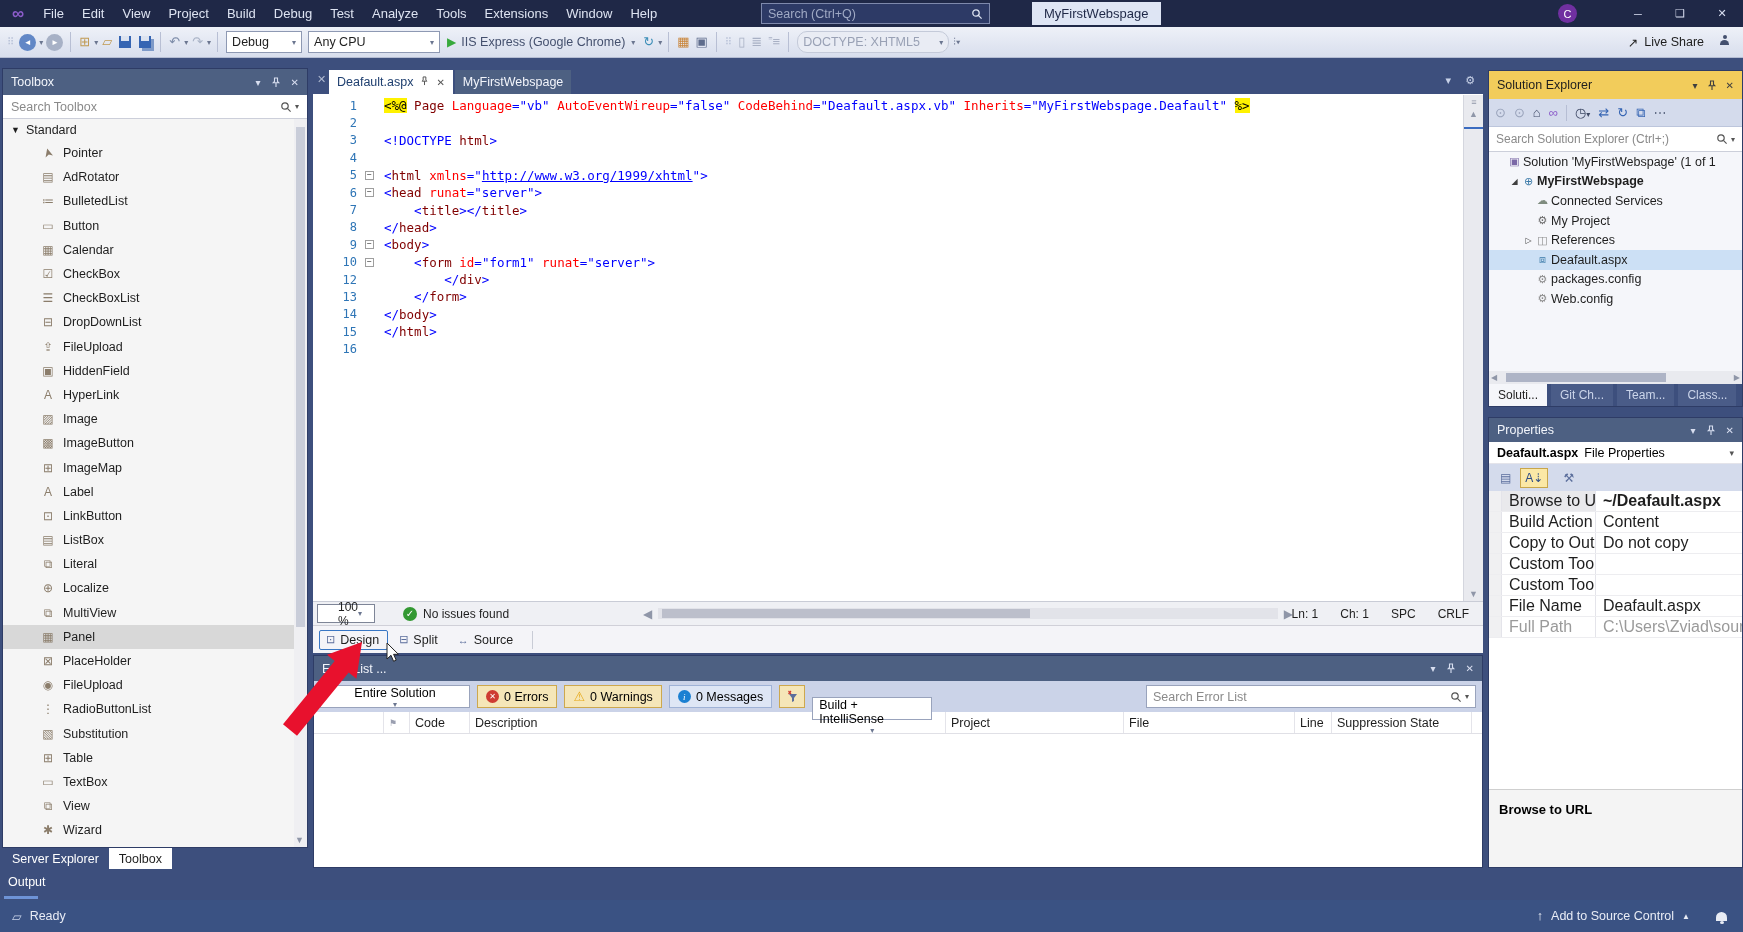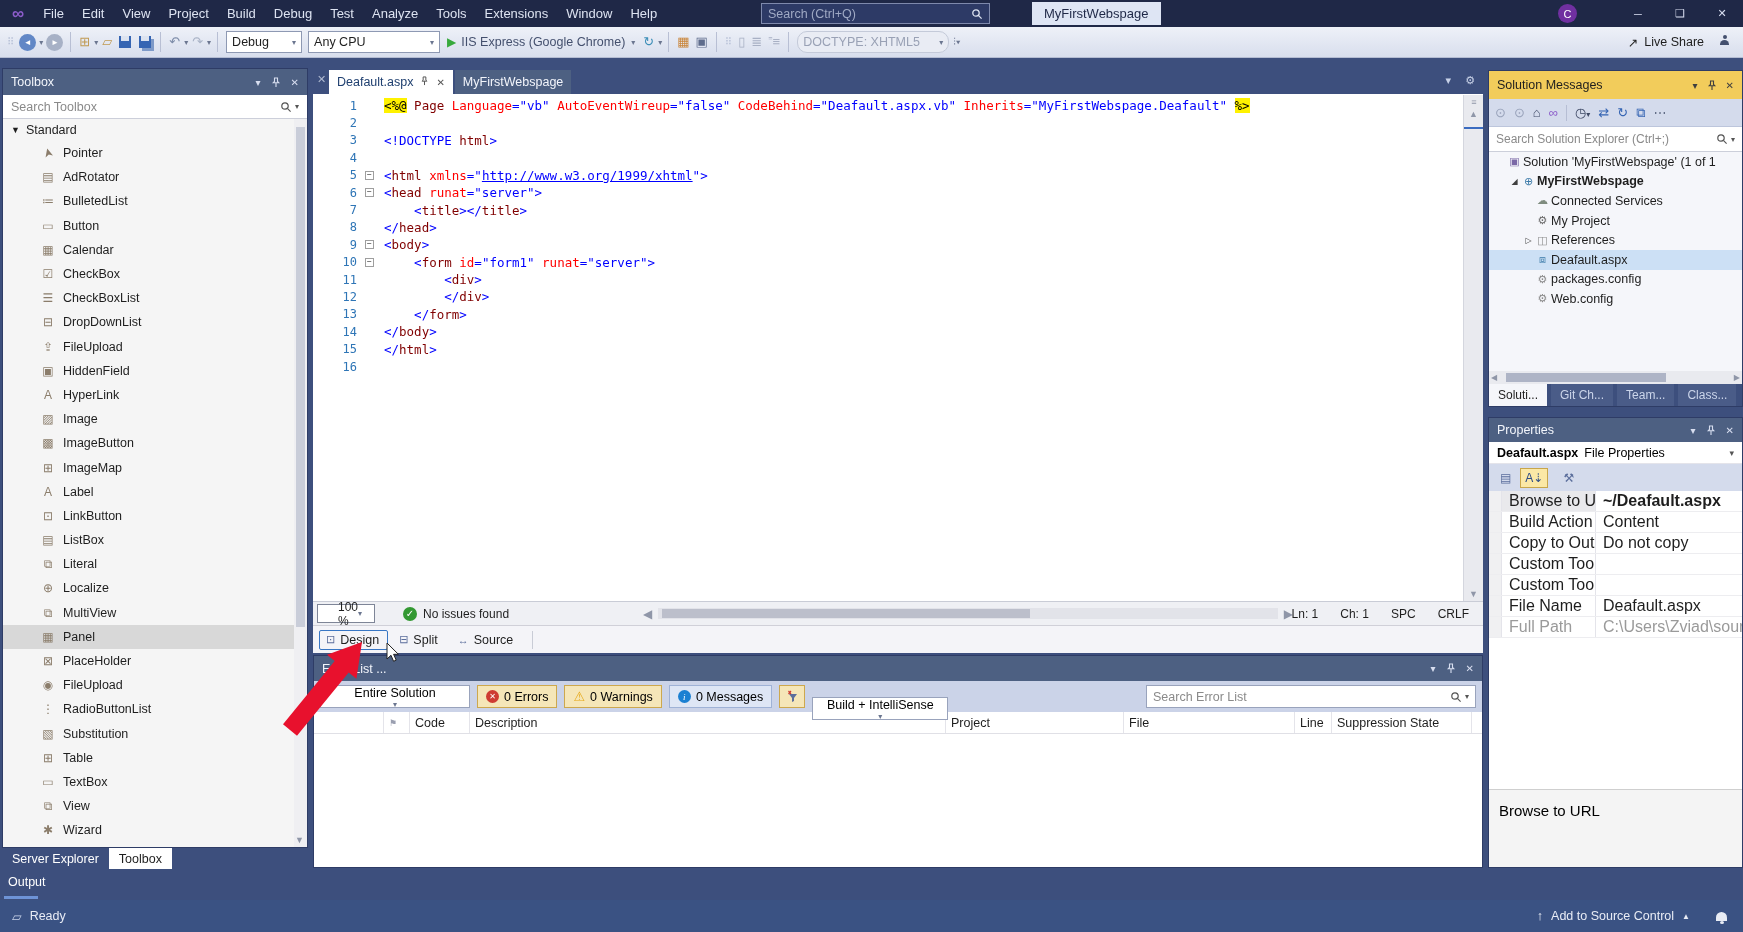--- a/index.html
+++ b/index.html
@@ -482,25 +482,20 @@
             <pre><span class="tk-d">&lt;</span><span class="tk-e">body</span><span class="tk-d">&gt;</span></pre>
           </div>
           <div class="code-line">
             <span class="ln">10</span>
             <span class="foldc">
               <span class="foldbox">−</span>
             </span>
             <pre><span class="tk-t">    </span><span class="tk-d">&lt;</span><span class="tk-e">form</span><span class="tk-t"> </span><span class="tk-a">id</span><span class="tk-d">=</span><span class="tk-v">"form1"</span><span class="tk-t"> </span><span class="tk-a">runat</span><span class="tk-d">=</span><span class="tk-v">"server"</span><span class="tk-d">&gt;</span></pre>
           </div>
           <div class="code-line">
-            <span class="ln">11</span>
-            <span class="foldc"></span>
-            <pre><span class="tk-t">        </span><span class="tk-d">&lt;</span><span class="tk-e">div</span><span class="tk-d">&gt;</span></pre>
-          </div>
-          <div class="code-line">
             <span class="ln">12</span>
             <span class="foldc"></span>
             <pre><span class="tk-t">        </span><span class="tk-d">&lt;/</span><span class="tk-e">div</span><span class="tk-d">&gt;</span></pre>
           </div>
           <div class="code-line">
             <span class="ln">13</span>
             <span class="foldc"></span>
             <pre><span class="tk-t">    </span><span class="tk-d">&lt;/</span><span class="tk-e">form</span><span class="tk-d">&gt;</span></pre>
           </div>
           <div class="code-line">
@@ -592,21 +587,21 @@
       <div class="pillbtn lite">
         <span class="infoico">i</span>
         <span>0 Messages</span>
       </div>
       <div class="pillbtn tan" style="padding:0 5px;">
         <svg class="icon" width="14" height="13" viewBox="0 0 14 13">
             <path d="M4 4l3 4v4l2-1V8l3-4z" fill="#5B6E9C"></path>
             <path d="M3.5 1l2.5 3M6 1L3.5 4" stroke="#CE3C32" stroke-width="1.2"></path>
           </svg>
       </div>
-      <div class="el-combo" style="width:136px;margin-top:24px;">
+      <div class="el-combo" style="width:120px;margin-top:24px;">
         <span style="flex:1;">Build + IntelliSense</span>
         <span style="font-size:8px;color:#6B7690;">▾</span>
       </div>
       <div class="el-search">
         <span style="flex:1;">Search Error List</span>
         <svg class="icon mag" width="12" height="12" viewBox="0 0 12 12">
             <circle cx="5" cy="5" r="3.2" fill="none" stroke="#555" stroke-width="1.2"></circle>
             <line x1="7.6" y1="7.6" x2="10.6" y2="10.6" stroke="#555" stroke-width="1.2"></line>
           </svg>
         <span style="font-size:8px;color:#555;margin-left:3px;">▾</span>
@@ -620,21 +615,21 @@
         <div class="el-col" style="width: 178px;">Project</div>
         <div class="el-col" style="width: 171px;">File</div>
         <div class="el-col" style="width: 37px;">Line</div>
         <div class="el-col" style="width: 140px;">Suppression State</div>
       </div>
     <div class="el-body"></div>
   </div>
 
   <div class="solexp">
     <div class="se-header">
-      <span>Solution Messages</span>
+      <span>Solution Explorer</span>
       <span class="hspace"></span>
       <span class="hic">▾</span>
       <span class="hic">
         <svg class="icon" width="10" height="11" viewBox="0 0 10 11">
             <path d="M3.5 1h3v3.5l1.2 1.2H2.3l1.2-1.2zM5 5.7V10" stroke="#3F3F3F" fill="none" stroke-width="1.1"></path>
           </svg>
       </span>
       <span class="hic">✕</span>
     </div>
     <div class="se-toolbar">
@@ -770,21 +765,21 @@
           <span class="pr-value">Deafault.aspx</span>
         </div>
         <div class="pr-row muted">
           <span class="pr-gut"></span>
           <span class="pr-label">Full Path</span>
           <span class="pr-value">C:\Users\Zviad\source\</span>
         </div>
       </div>
     <div class="pr-filler"></div>
     <div class="pr-desc">
-      <span style="font-weight:normal;font-size:15px;">Browse to URL</span>
+      <span style="font-weight:bold;font-size:13px;">Browse to URL</span>
     </div>
   </div>
 
   <div class="output-strip">
     <span class="olabel">Output</span>
     <span class="oind"></span>
   </div>
 
   <svg class="overlay" style="left:250px;top:570px;" width="130" height="130" viewBox="0 0 130 130">
     <polygon points="33,96.3 84.7,33 77,26.7 112,14 106.4,50.7 98.7,44.4 47,107.7" fill="#E8112D"></polygon>

